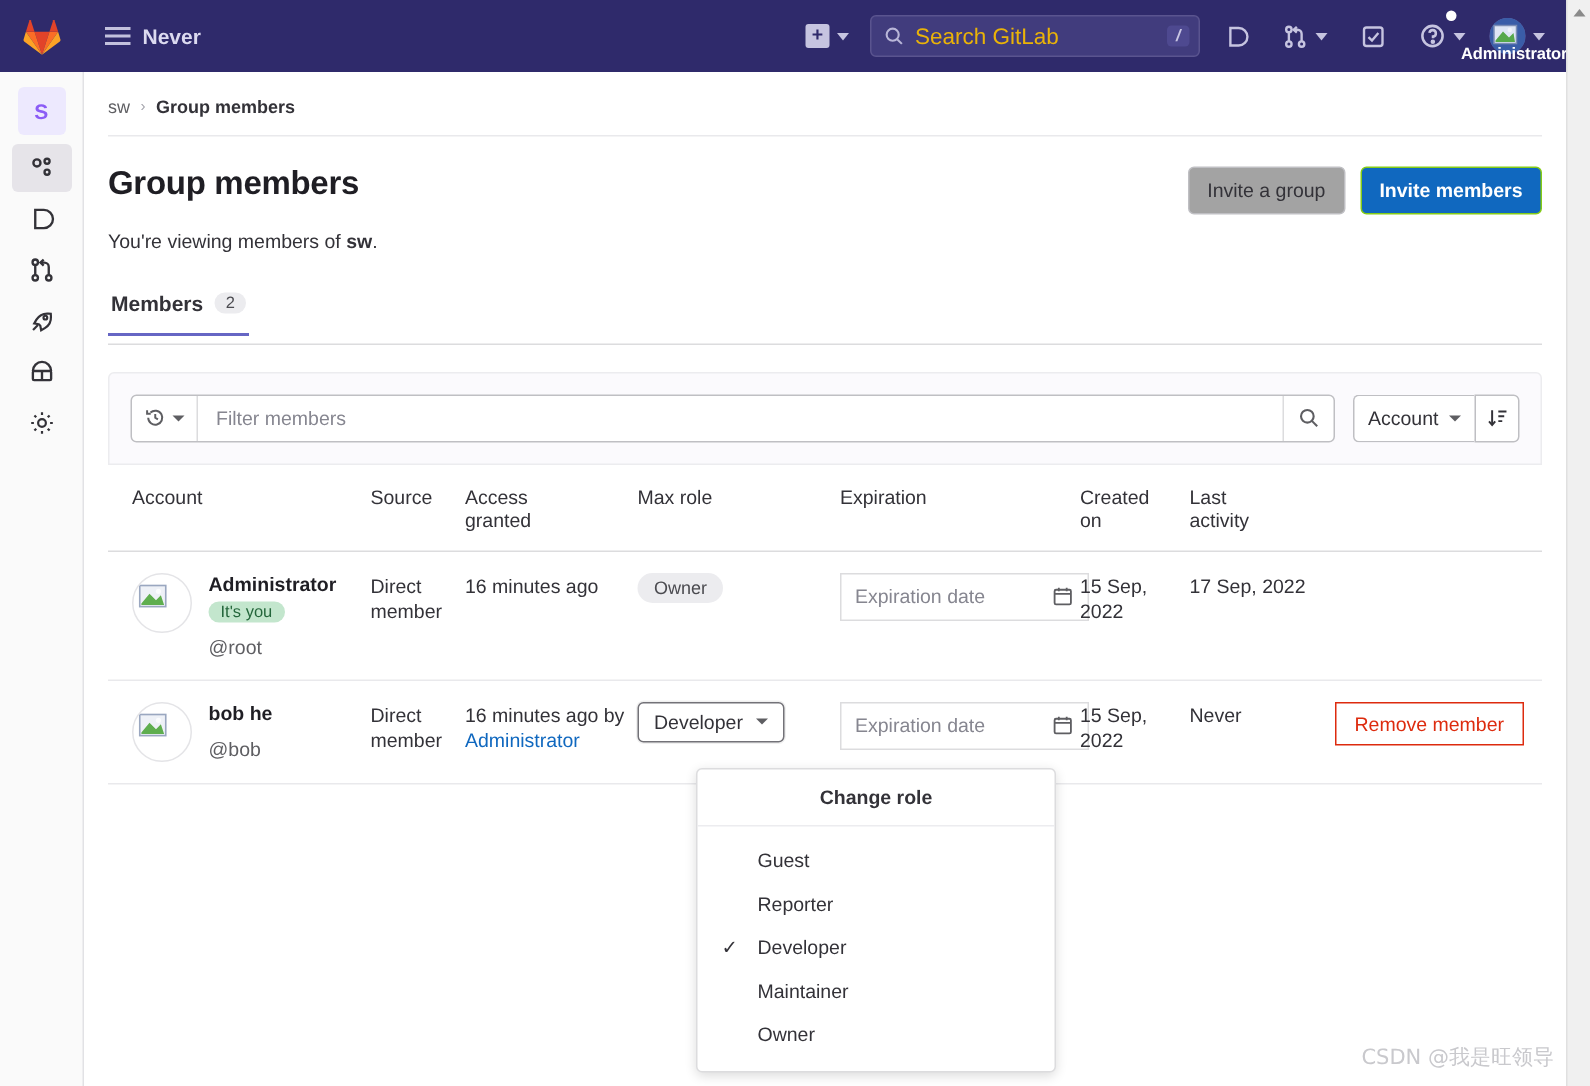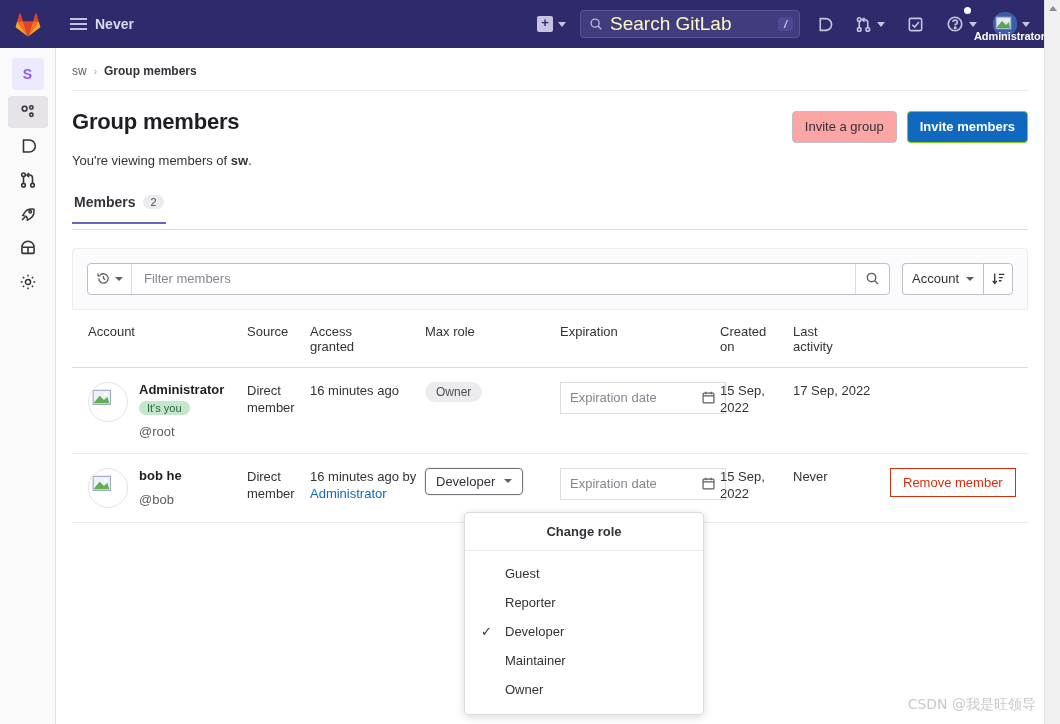--- a/index.html
+++ b/index.html
@@ -47,21 +47,21 @@
     text-align: center; display:block;
   }
   .search-wrap {
     width: 220px; height: 28px; background: #413c7d;
     border: 1px solid #5a548f; border-radius: 4px;
     display: flex; align-items: center; padding: 0 6px 0 8px;
     margin: 0 16px 0 14px;
   }
   .search-wrap .sicon { color: #b9b6d8; display:flex; }
   .search-input-txt {
-    flex: 1; color: #fef9c3; font-size: 19px; margin-left: 7px;
+    flex: 1; color: #eab308; font-size: 15px; margin-left: 7px;
     background: none; border: none; outline: none;
   }
   .slash-key {
     background: #4e4990; color: #c9c6e4; font-size: 11px; font-style: italic;
     border-radius: 3px; padding: 1px 6px; font-weight: 600;
   }
   .nav-gap { width: 22px; }
   .avatar-nav {
     width: 24px; height: 24px; border-radius: 50%; background: #6d6aa8;
     position: relative; overflow: hidden; display:block;
@@ -125,21 +125,21 @@
   .page-sub {
     margin: 10px 16px 0 16px; font-size: 13px; color: #333238;
   }
   .page-sub b { font-weight: 700; }
   .head-actions { margin-left: auto; display: flex; gap: 10px; padding-top: 2px; }
   .btn {
     font-size: 13px; border-radius: 4px; padding: 7px 12px;
     cursor: pointer; font-family: inherit; line-height: 1.2;
   }
   .btn-default {
-    background: #fca5a5; border: 1px solid #bfbfc3; color: #333238; margin-left: 48px;
+    background: #a3a3a3; border: 1px solid #bfbfc3; color: #333238; margin-left: 48px;
   }
   .btn-primary {
     background: #1068bf; border: 1px solid #84cc16; color: #fff; font-weight: 600;
   }
 
   
   .tabs {
     margin: 24px 16px 0 16px; border-bottom: 1px solid #dcdcde;
     display: flex; height: 38px; align-items: flex-start;
   }

